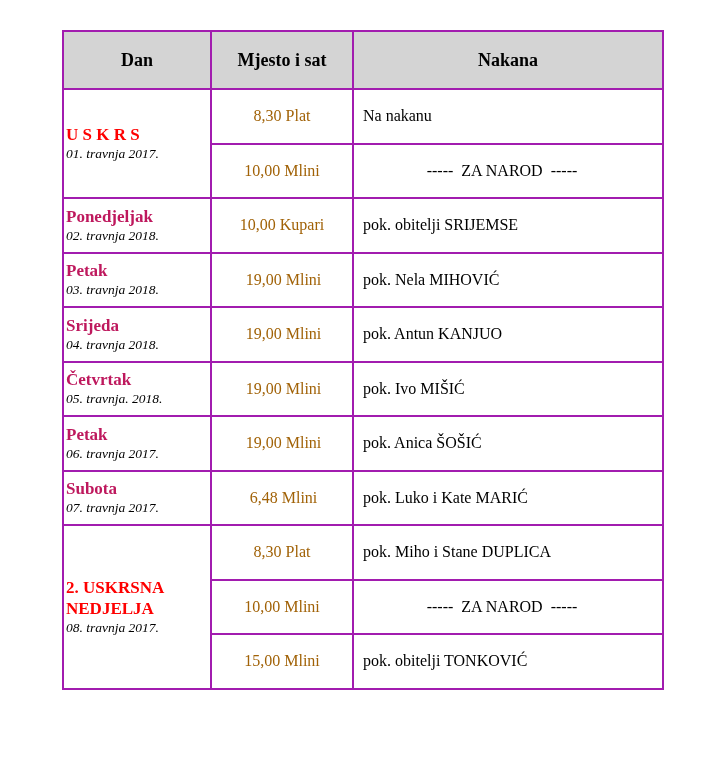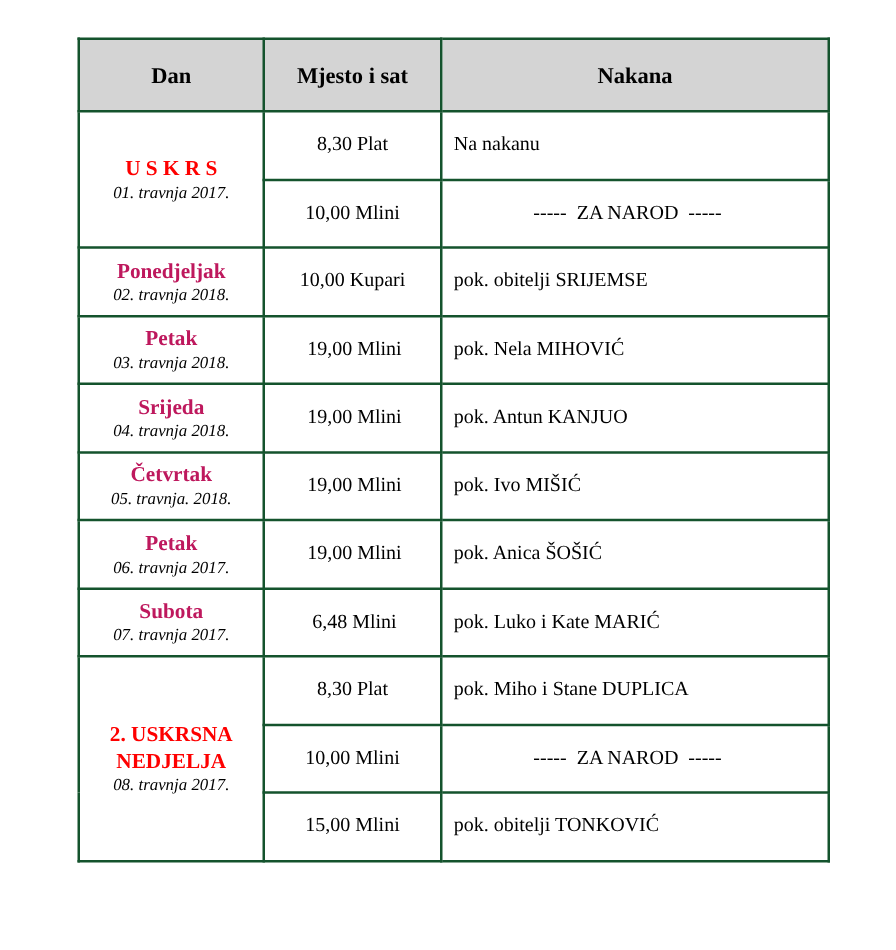--- a/index.html
+++ b/index.html
@@ -20,35 +20,35 @@
     top: 30px;
     width: 600px;
     border-collapse: collapse;
     table-layout: fixed;
   }
   table.schedule col.c1 { width: 148px; }
   table.schedule col.c2 { width: 142px; }
   table.schedule col.c3 { width: 310px; }
   table.schedule th,
   table.schedule td {
-    border: 2px solid #14532d;
+    border: 2px solid #a21caf;
     vertical-align: middle;
     overflow: hidden;
   }
   table.schedule th {
     background: #d4d4d4;
     height: 54px;
     font-size: 18px;
     font-weight: bold;
     color: #000000;
     text-align: center;
   }
   tr.body-row { height: 54.5px; }
   .day-cell {
-    text-align: center;
+    text-align: left;
     padding: 2px;
     line-height: 1.25;
   }
   .day-name {
     display: block;
     font-weight: bold;
     font-size: 17px;
     color: #be185d;
   }
   .day-name.red {
@@ -58,21 +58,21 @@
   .day-date {
     display: block;
     font-style: italic;
     font-size: 13.5px;
     color: #000000;
     margin-top: 1px;
   }
   .time-cell {
     font-size: 16px;
     text-align: center;
-    color: #000000;
+    color: #a16207;
     padding: 0 4px;
   }
   .time-cell.left {
     text-align: center;
     padding-left: 7px;
   }
   .intention-cell {
     font-size: 16px;
     font-weight: normal;
     color: #000000;

